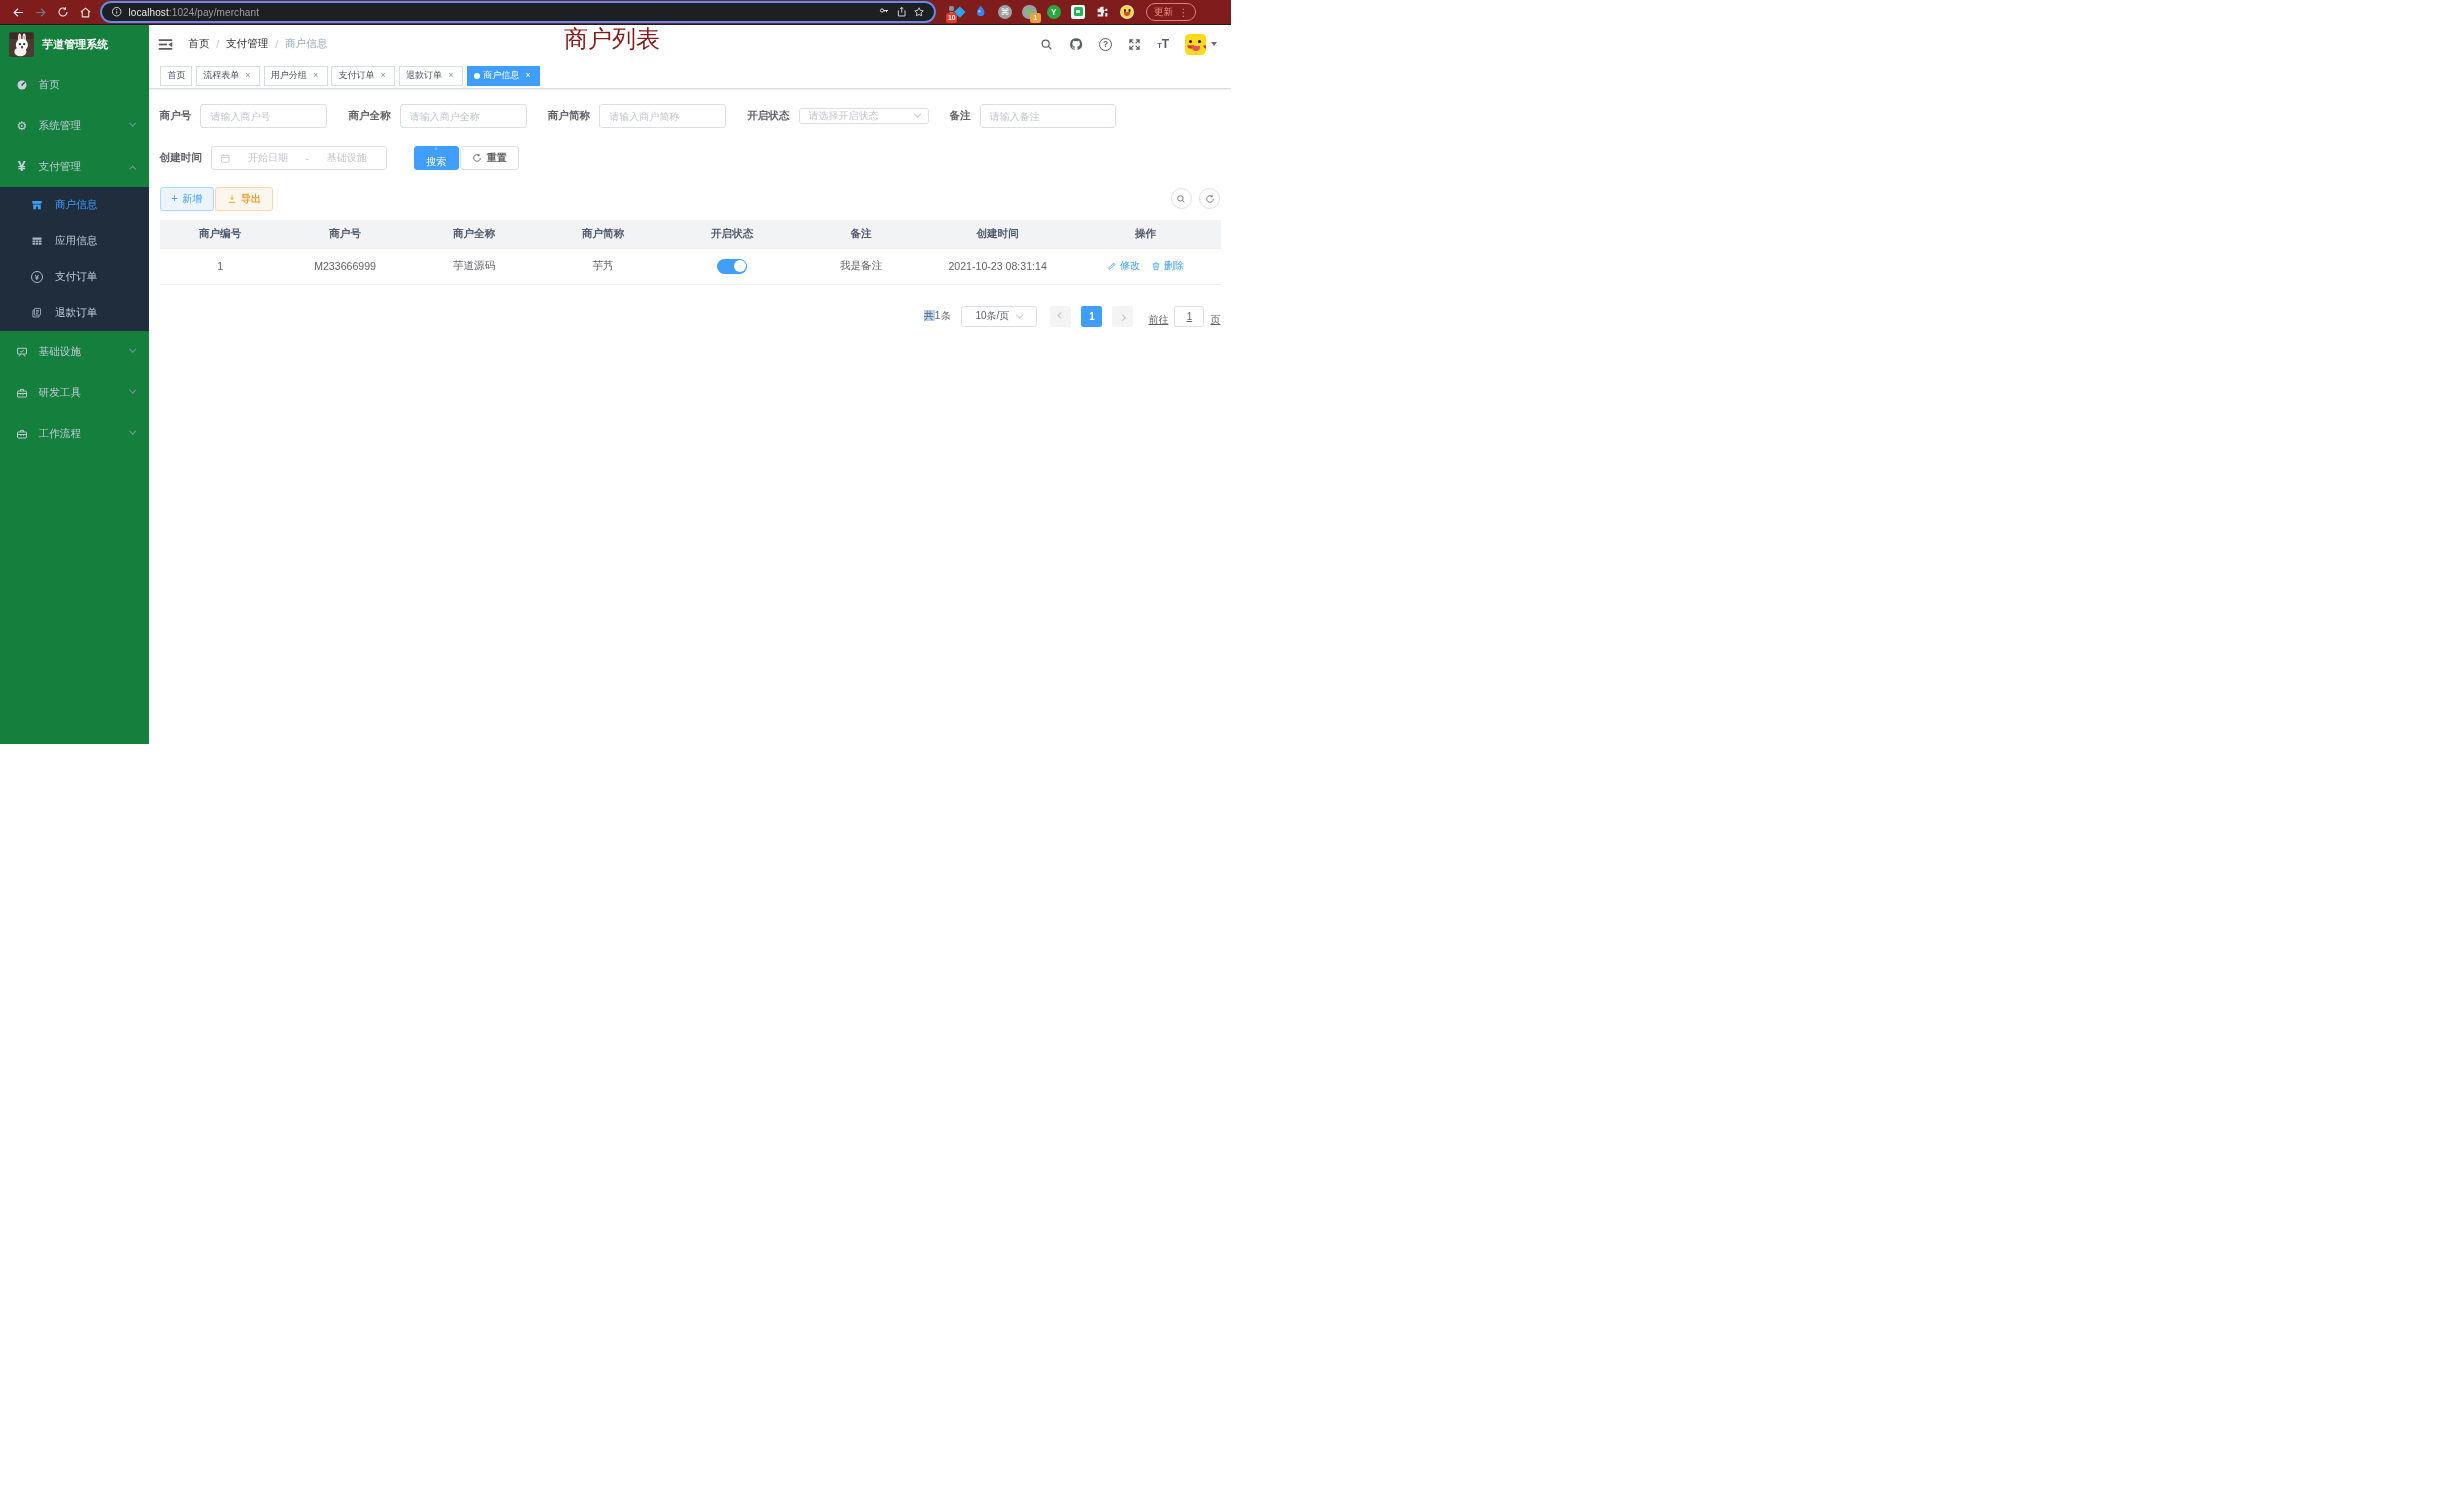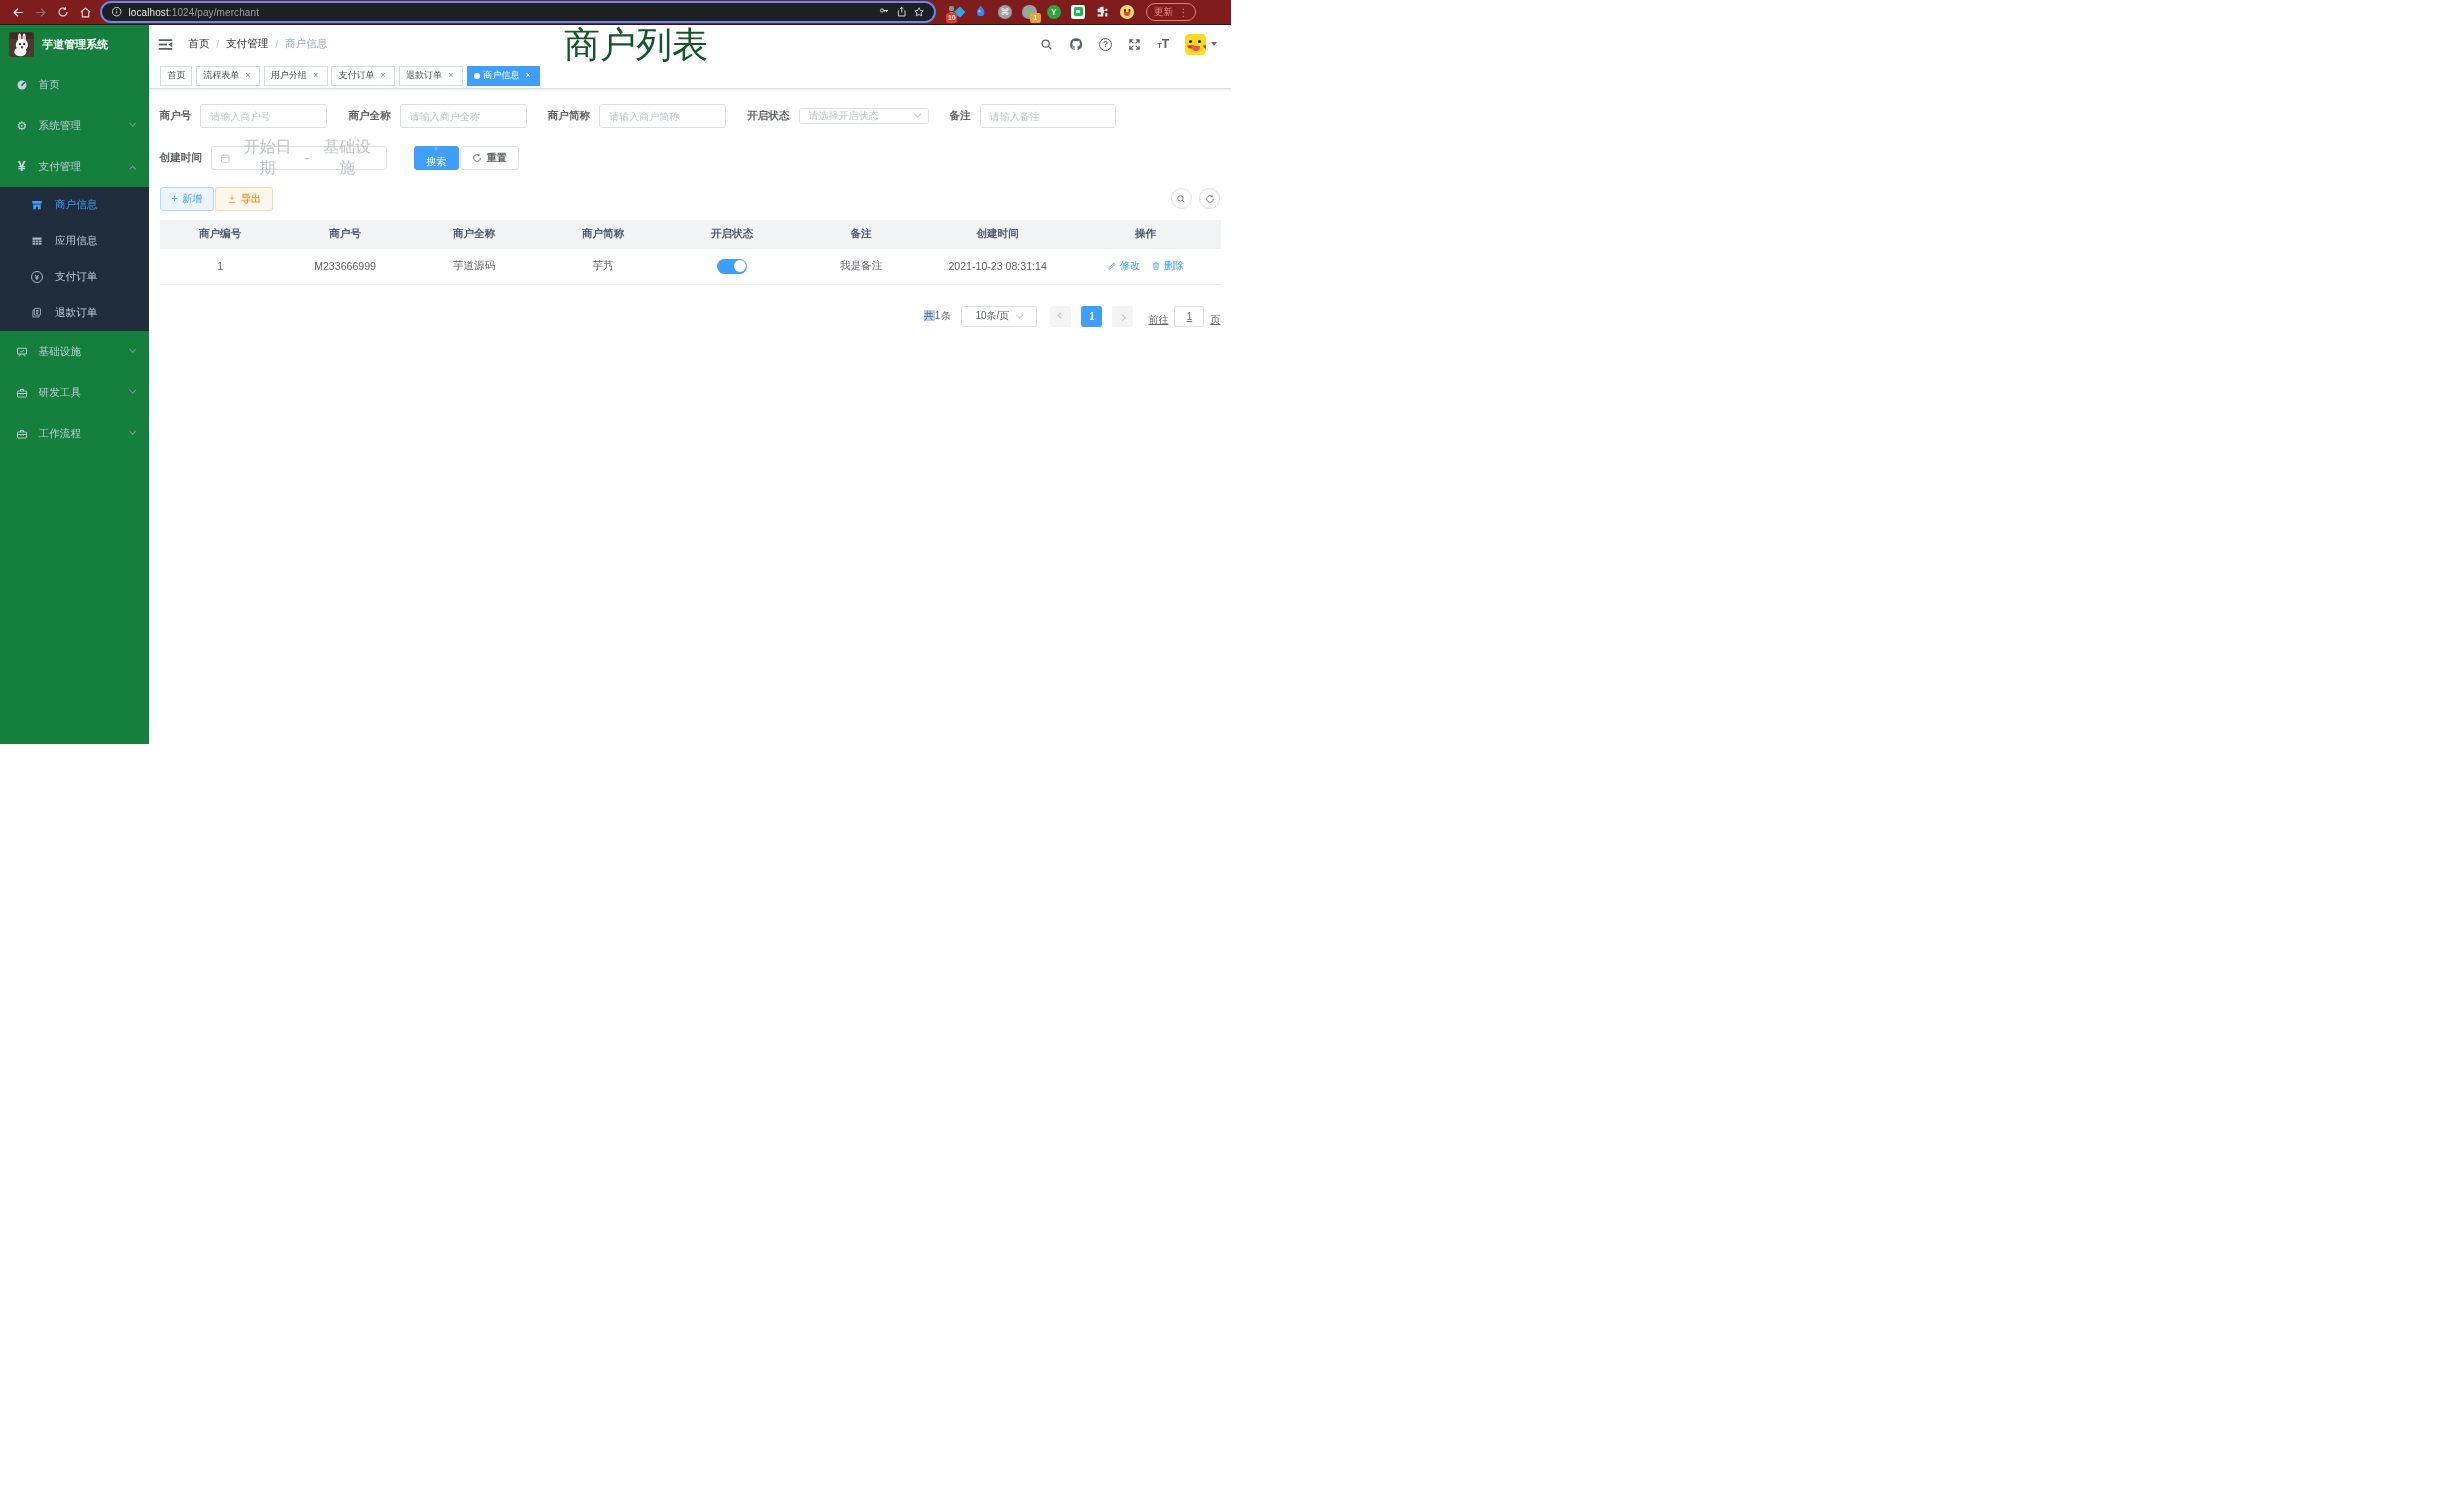--- a/index.html
+++ b/index.html
@@ -111,21 +111,21 @@
   .content { flex:1; padding:15px 10.6px 0; position:relative; }
   .filter-row { display:flex; align-items:center; margin-bottom:18px; }
   .f-item { display:flex; align-items:center; margin-right:21px; }
   .f-label { font-size:10.6px; font-weight:bold; color:#606266; margin-right:9px; white-space:nowrap; }
   .el-input { height:24px; border:0.8px solid #dcdfe6; border-radius:3px; background:#fff; font-size:10px; color:#606266; padding:0 9px; outline:none; }
   .el-input::placeholder { color:#c0c4cc; }
   .w168 { width:127px; } .w180 { width:136px; }
   .el-select { width:130px; height:16px; border:0.8px solid #dcdfe6; border-radius:3px; display:flex; align-items:center; padding:0 7.6px 0 9px; cursor:pointer; }
   .el-select .ph { color:#c0c4cc; font-size:10px; flex:1; }
   .sel-chev { width:5.3px; height:5.3px; border-right:1px solid #c0c4cc; border-bottom:1px solid #c0c4cc; transform:rotate(45deg) translate(-0.8px,-0.8px); }
-  .date-range { width:176px; height:24px; border:0.8px solid #dcdfe6; border-radius:3px; display:flex; align-items:center; padding:0 7.6px; gap:6px; font-size:16px; color:#c0c4cc; }
+  .date-range { width:176px; height:24px; border:0.8px solid #dcdfe6; border-radius:3px; display:flex; align-items:center; padding:0 7.6px; gap:6px; font-size:10px; color:#c0c4cc; }
   .date-range .dsep { color:#c0c4cc; flex:none; }
   .date-range .dph { flex:1; text-align:center; }
   .cal-ic { color:#c0c4cc; display:flex; flex:none; }
 
   .btn { height:24px; border-radius:3px; font-size:10px; display:inline-flex; align-items:center; justify-content:center; gap:4.5px; cursor:pointer; border:0.8px solid transparent; padding:0 11.4px; white-space:nowrap; }
   .btn-primary { background:#409EFF; color:#fff; border-color:#409EFF; }
   .btn-plain { background:#fff; color:#606266; border-color:#dcdfe6; }
   .btn-primary-plain { background:#ecf5ff; color:#409EFF; border-color:#b3d8ff; }
   .btn-warning-plain { background:#fdf6ec; color:#E6A23C; border-color:#f5dab1; }
   .btn .plus-ic { font-size:11.4px; line-height:1; }
@@ -154,21 +154,21 @@
   .pg-size { width:76px; height:21px; border:0.8px solid #dcdfe6; border-radius:2.3px; display:flex; align-items:center; justify-content:center; gap:7.6px; cursor:pointer; margin-right:13.6px; }
   .pg-btn { width:21px; height:21px; border-radius:2.3px; background:#f4f4f5; display:flex; align-items:center; justify-content:center; cursor:pointer; }
   .pg-chev { width:5.3px; height:5.3px; border-right:1.1px solid #c0c4cc; border-bottom:1.1px solid #c0c4cc; }
   .pg-chev.left { transform:rotate(135deg) translate(-0.8px,0.8px); }
   .pg-chev.right { transform:rotate(-45deg) translate(-0.8px,0.8px); }
   .pg-page { width:21px; height:21px; border-radius:2.3px; background:#409EFF; color:#fff; font-weight:bold; display:flex; align-items:center; justify-content:center; margin:0 10px; cursor:pointer; }
   .pg-goto { margin-left:15px; display:flex; align-items:flex-end; gap:6px;text-decoration:underline; }
   .pg-input { width:30px; height:21px; border:0.8px solid #dcdfe6; border-radius:2.3px; text-align:center; font-size:10px; color:#606266; outline:none; }
 
   
-  .annotation { position:absolute; left:564px; top:26.5px; font-size:36px; color:#14532d; z-index:60; white-space:nowrap; line-height:1; }
+  .annotation { position:absolute; left:564px; top:26.5px; font-size:24px; color:#7f1d1d; z-index:60; white-space:nowrap; line-height:1; }
 
   svg { display:block; }
 </style>
 </head>
 <body>
 
 <div class="browser-bar">
   <div class="bicon">
     <svg width="13" height="13" viewBox="0 0 24 24" fill="none" stroke="currentColor" stroke-width="2.2">
         <path d="M20 12H5M11 5l-7 7 7 7"></path>

